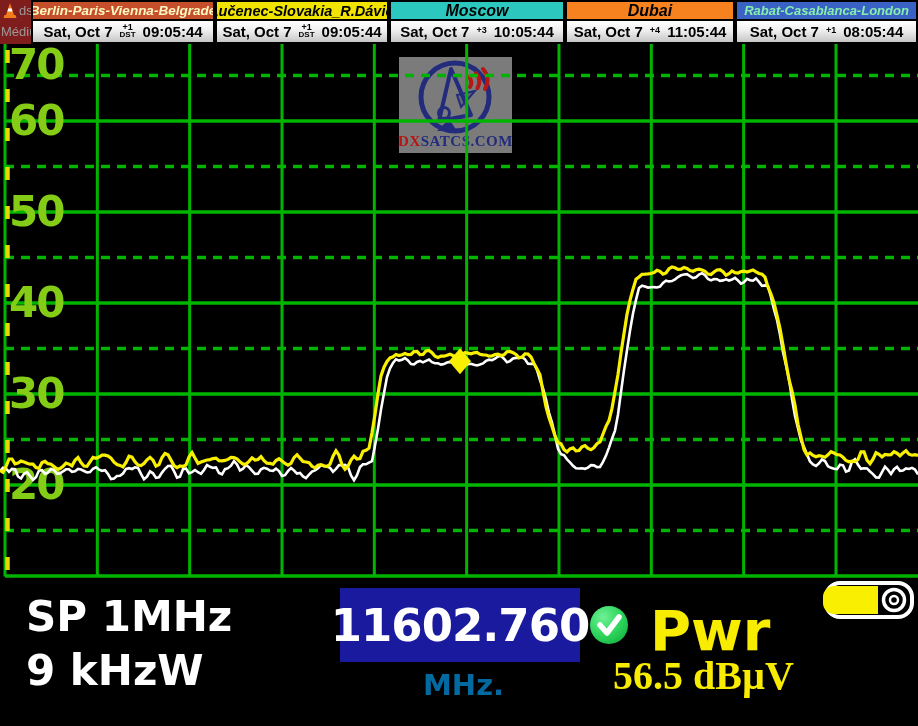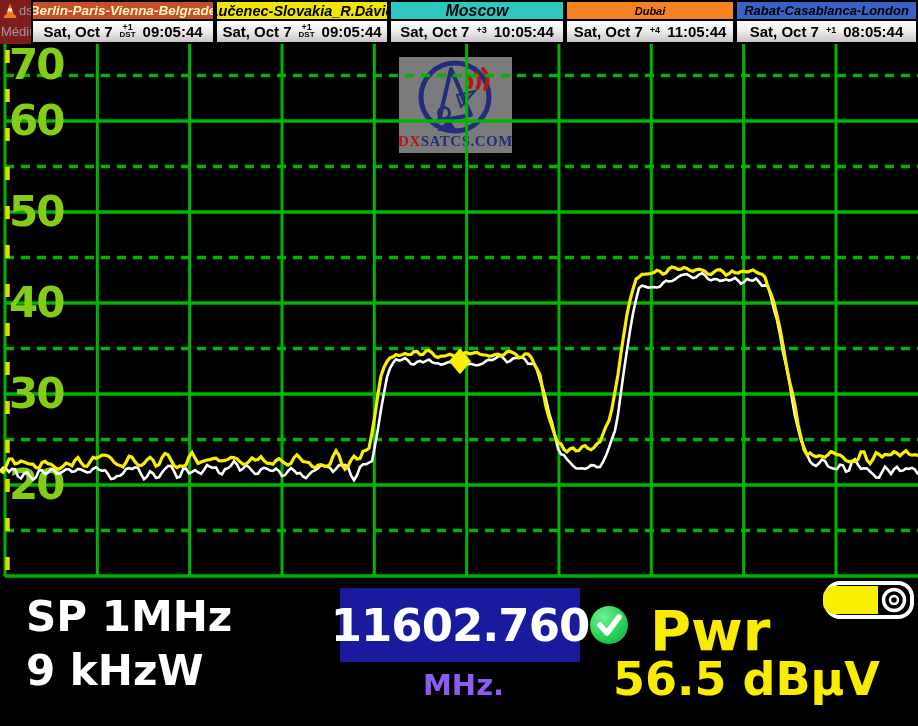--- a/index.html
+++ b/index.html
@@ -25,21 +25,21 @@
     background:linear-gradient(#ffffff 0%, #efefef 45%, #c6c6c6 100%);
     display:flex; align-items:center; justify-content:center; gap:7px;
     font-weight:bold; color:#000; font-size:15px; white-space:nowrap;
   }
   .tz { display:flex; flex-direction:column; align-items:center; line-height:7px; font-size:9px; font-weight:bold; margin-top:-2px; }
   .tz .tzo { font-size:9px; }
   .tz .tzd { font-size:8px; }
   .cp0 { left:31px;  width:184px; } .cp0 .clock-city { font-size:13.5px; }
   .cp1 { left:215px; width:174px; } .cp1 .clock-city { font-size:14.5px; }
   .cp2 { left:389px; width:176px; } .cp2 .clock-city { font-size:16px; }
-  .cp3 { left:565px; width:170px; } .cp3 .clock-city { font-size:11px; }
+  .cp3 { left:565px; width:170px; } .cp3 .clock-city { font-size:16px; }
   .cp4 { left:735px; width:183px; } .cp4 .clock-city { font-size:13px; font-style:italic; }
 
   
   .plot-svg { position:absolute; left:0; top:0; z-index:3; }
   .trace-svg { position:absolute; left:0; top:0; z-index:5; }
   .ylabels { position:absolute; left:0; top:0; z-index:4; }
   .ylabel {
     position:absolute; left:9px; color:#84cc16; font-weight:bold;
     font-size:42px; font-family:"DejaVu Sans", sans-serif; letter-spacing:-2px; line-height:1;
   }
@@ -53,23 +53,23 @@
   
   .readout { position:absolute; left:0; top:578px; width:756px; height:148px; background:#000; }
   .big { font-family:"DejaVu Sans", sans-serif; font-weight:bold; position:absolute; white-space:nowrap; }
   .span-label { left:26px; top:14px; font-size:42px; color:#fff; }
   .bw-label   { left:26px; top:68px; font-size:42px; color:#fff; }
   .freq-box {
     position:absolute; left:340px; top:10px; width:240px; height:74px; background:#1a1a9e;
     display:flex; align-items:center; justify-content:center;
   }
   .freq-value { font-family:"DejaVu Sans", sans-serif; font-weight:bold; font-size:45px; color:#fff; letter-spacing:-1px; }
-  .mhz-label { left:423px; top:90px; font-size:29px; color:#8b5cf6; }
+  .mhz-label { left:423px; top:90px; font-size:29px; color:#0369a1; }
   .pwr-label { left:650px; top:20px; font-size:56px; color:#f8ec00; }
-  .pwr-value { left:613px; top:74px; font-size:46px; color:#f8ec00; }
+  .pwr-value { left:613px; top:74px; font-size:40px; color:#f8ec00;font-family:Liberation Serif, serif; }
   .check-wrap { position:absolute; left:589px; top:27px; }
   .battery-wrap { position:absolute; left:823px; top:2px; }
 </style>
 </head>
 <body>
 
 <div class="screen">
 
   <div class="logo-box">
     <svg width="113" height="78" viewBox="0 0 113 78">
@@ -174,21 +174,21 @@
       <div class="clock-time">
         <span>Sat, Oct 7</span>
         <span class="tz">
             <span class="tzo">+4</span>
             <span class="tzd"></span>
           </span>
         <span>11:05:44</span>
       </div>
     </div>
     <div class="clock-panel cp4">
-      <div class="clock-city" style="background: rgb(58, 98, 196); color: #000000;">Rabat-Casablanca-London</div>
+      <div class="clock-city" style="background: rgb(58, 98, 196); color: #86efac;">Rabat-Casablanca-London</div>
       <div class="clock-time">
         <span>Sat, Oct 7</span>
         <span class="tz">
             <span class="tzo">+1</span>
             <span class="tzd"></span>
           </span>
         <span>08:05:44</span>
       </div>
     </div>
   </div>

